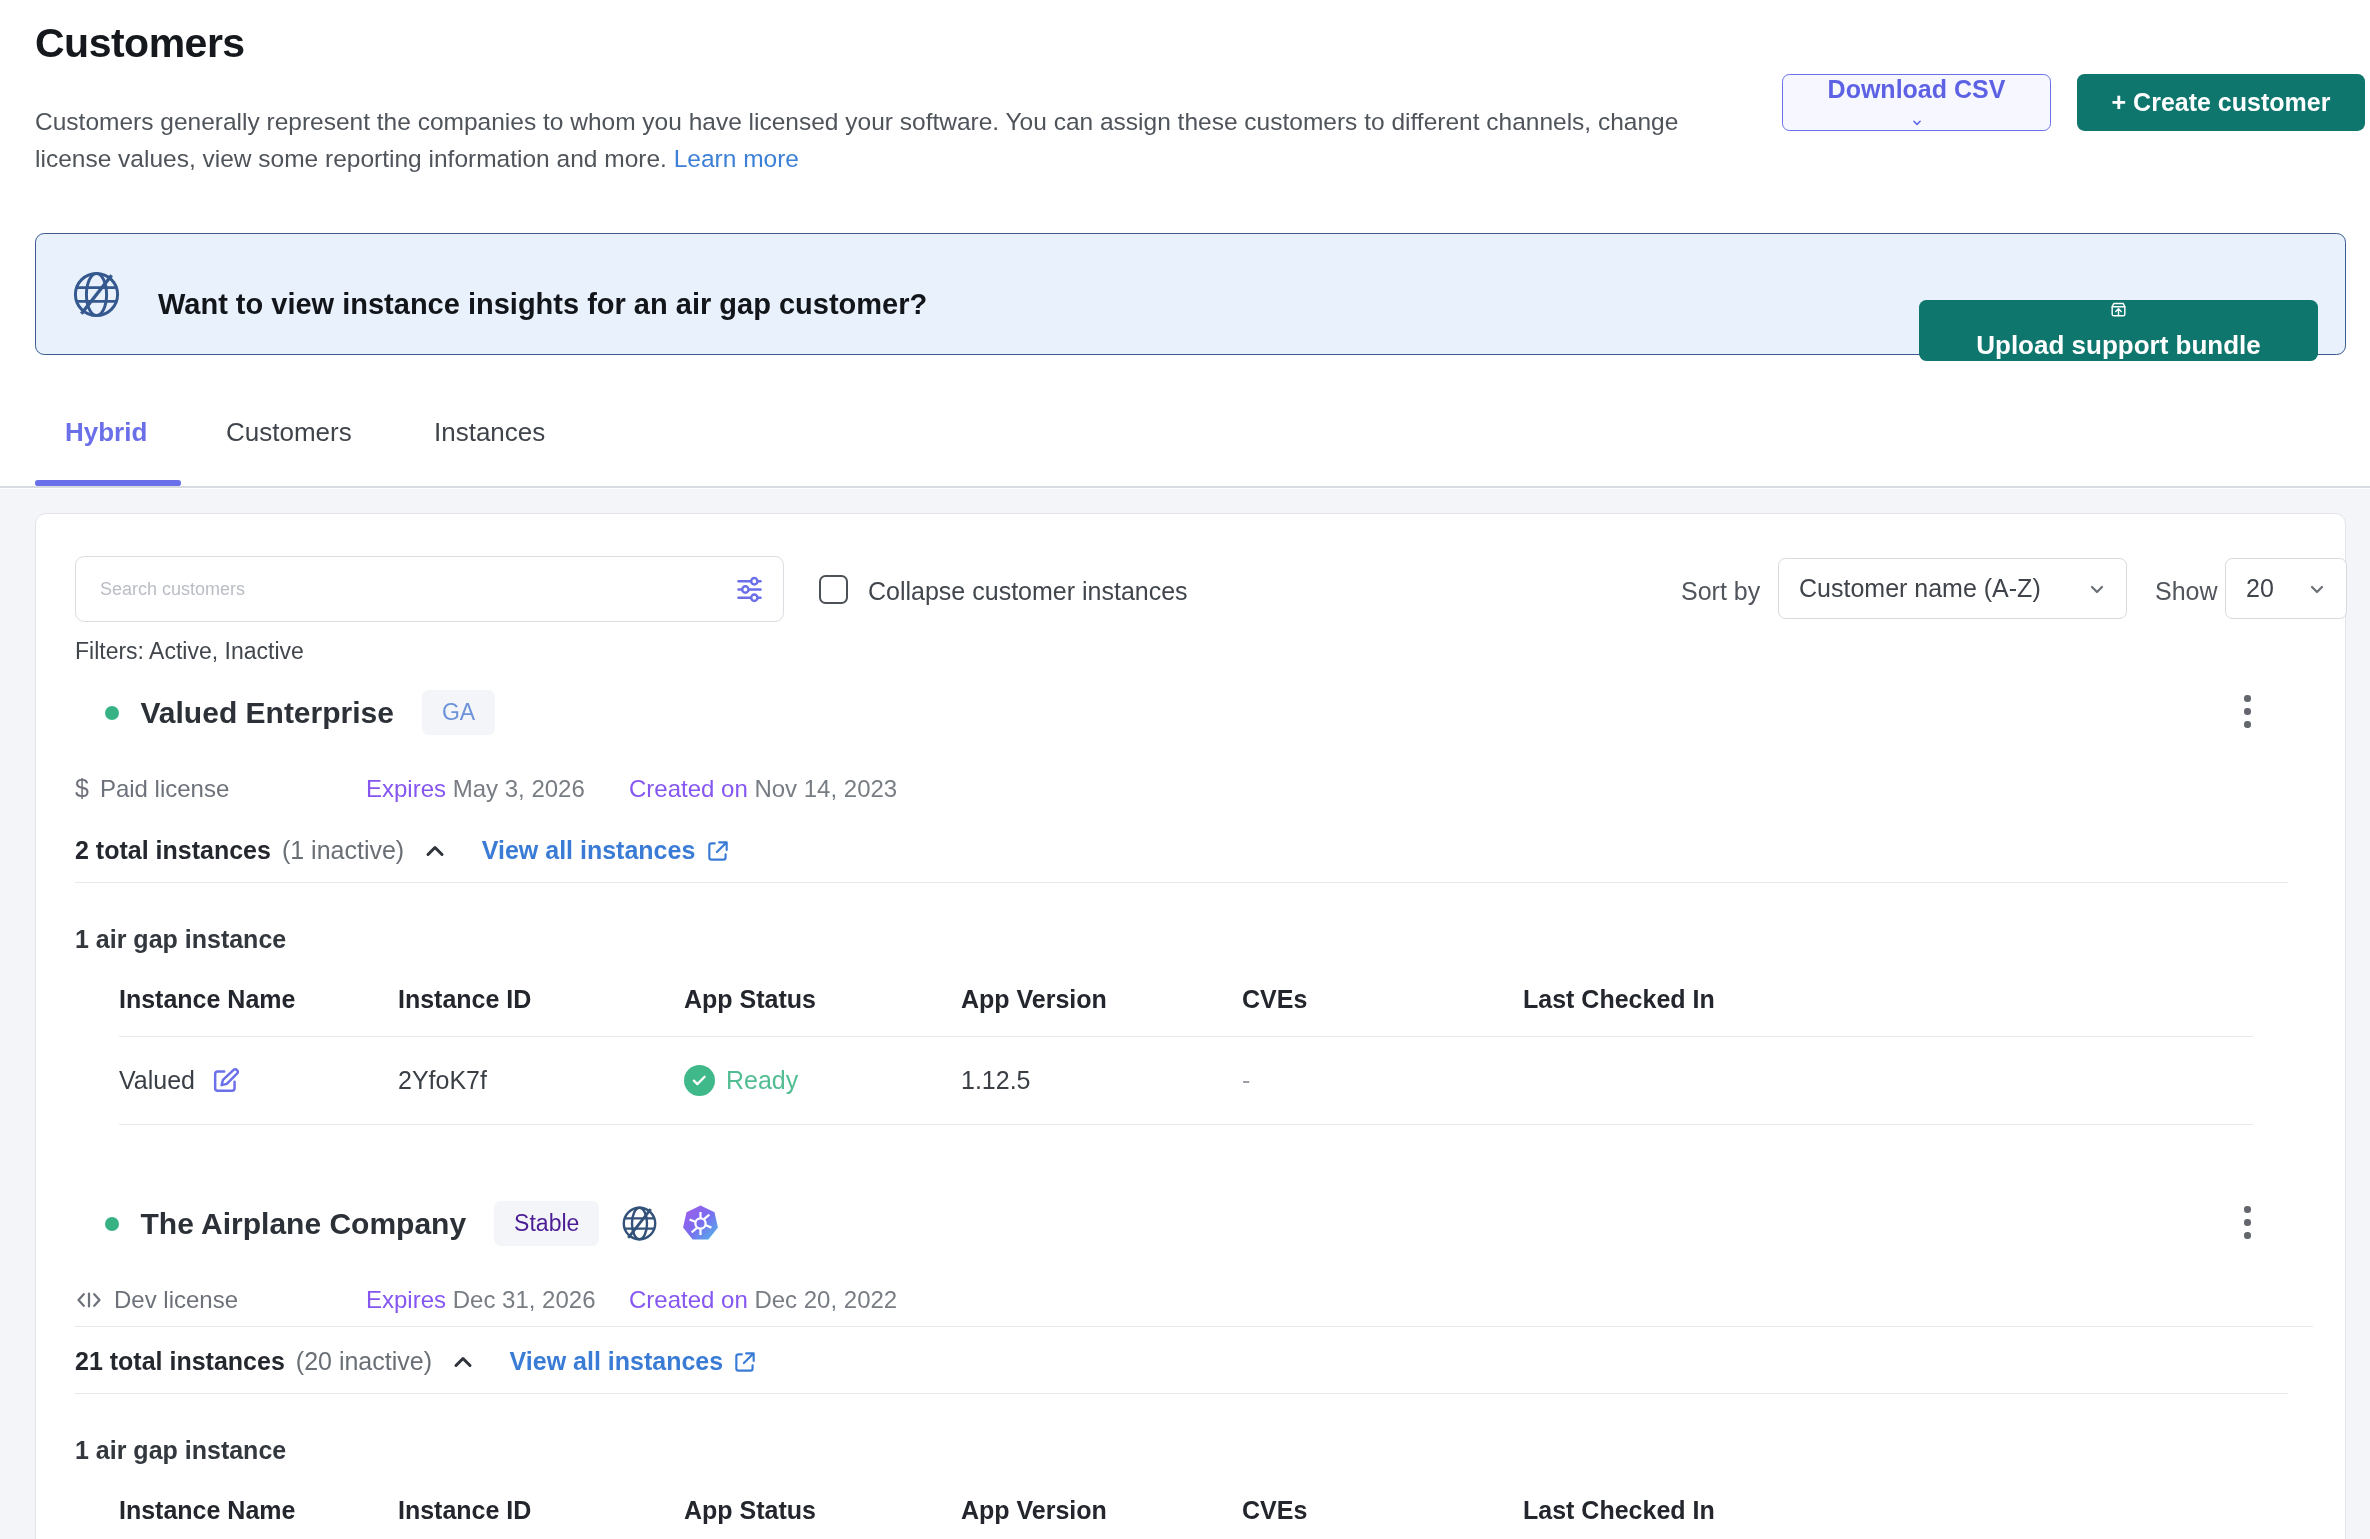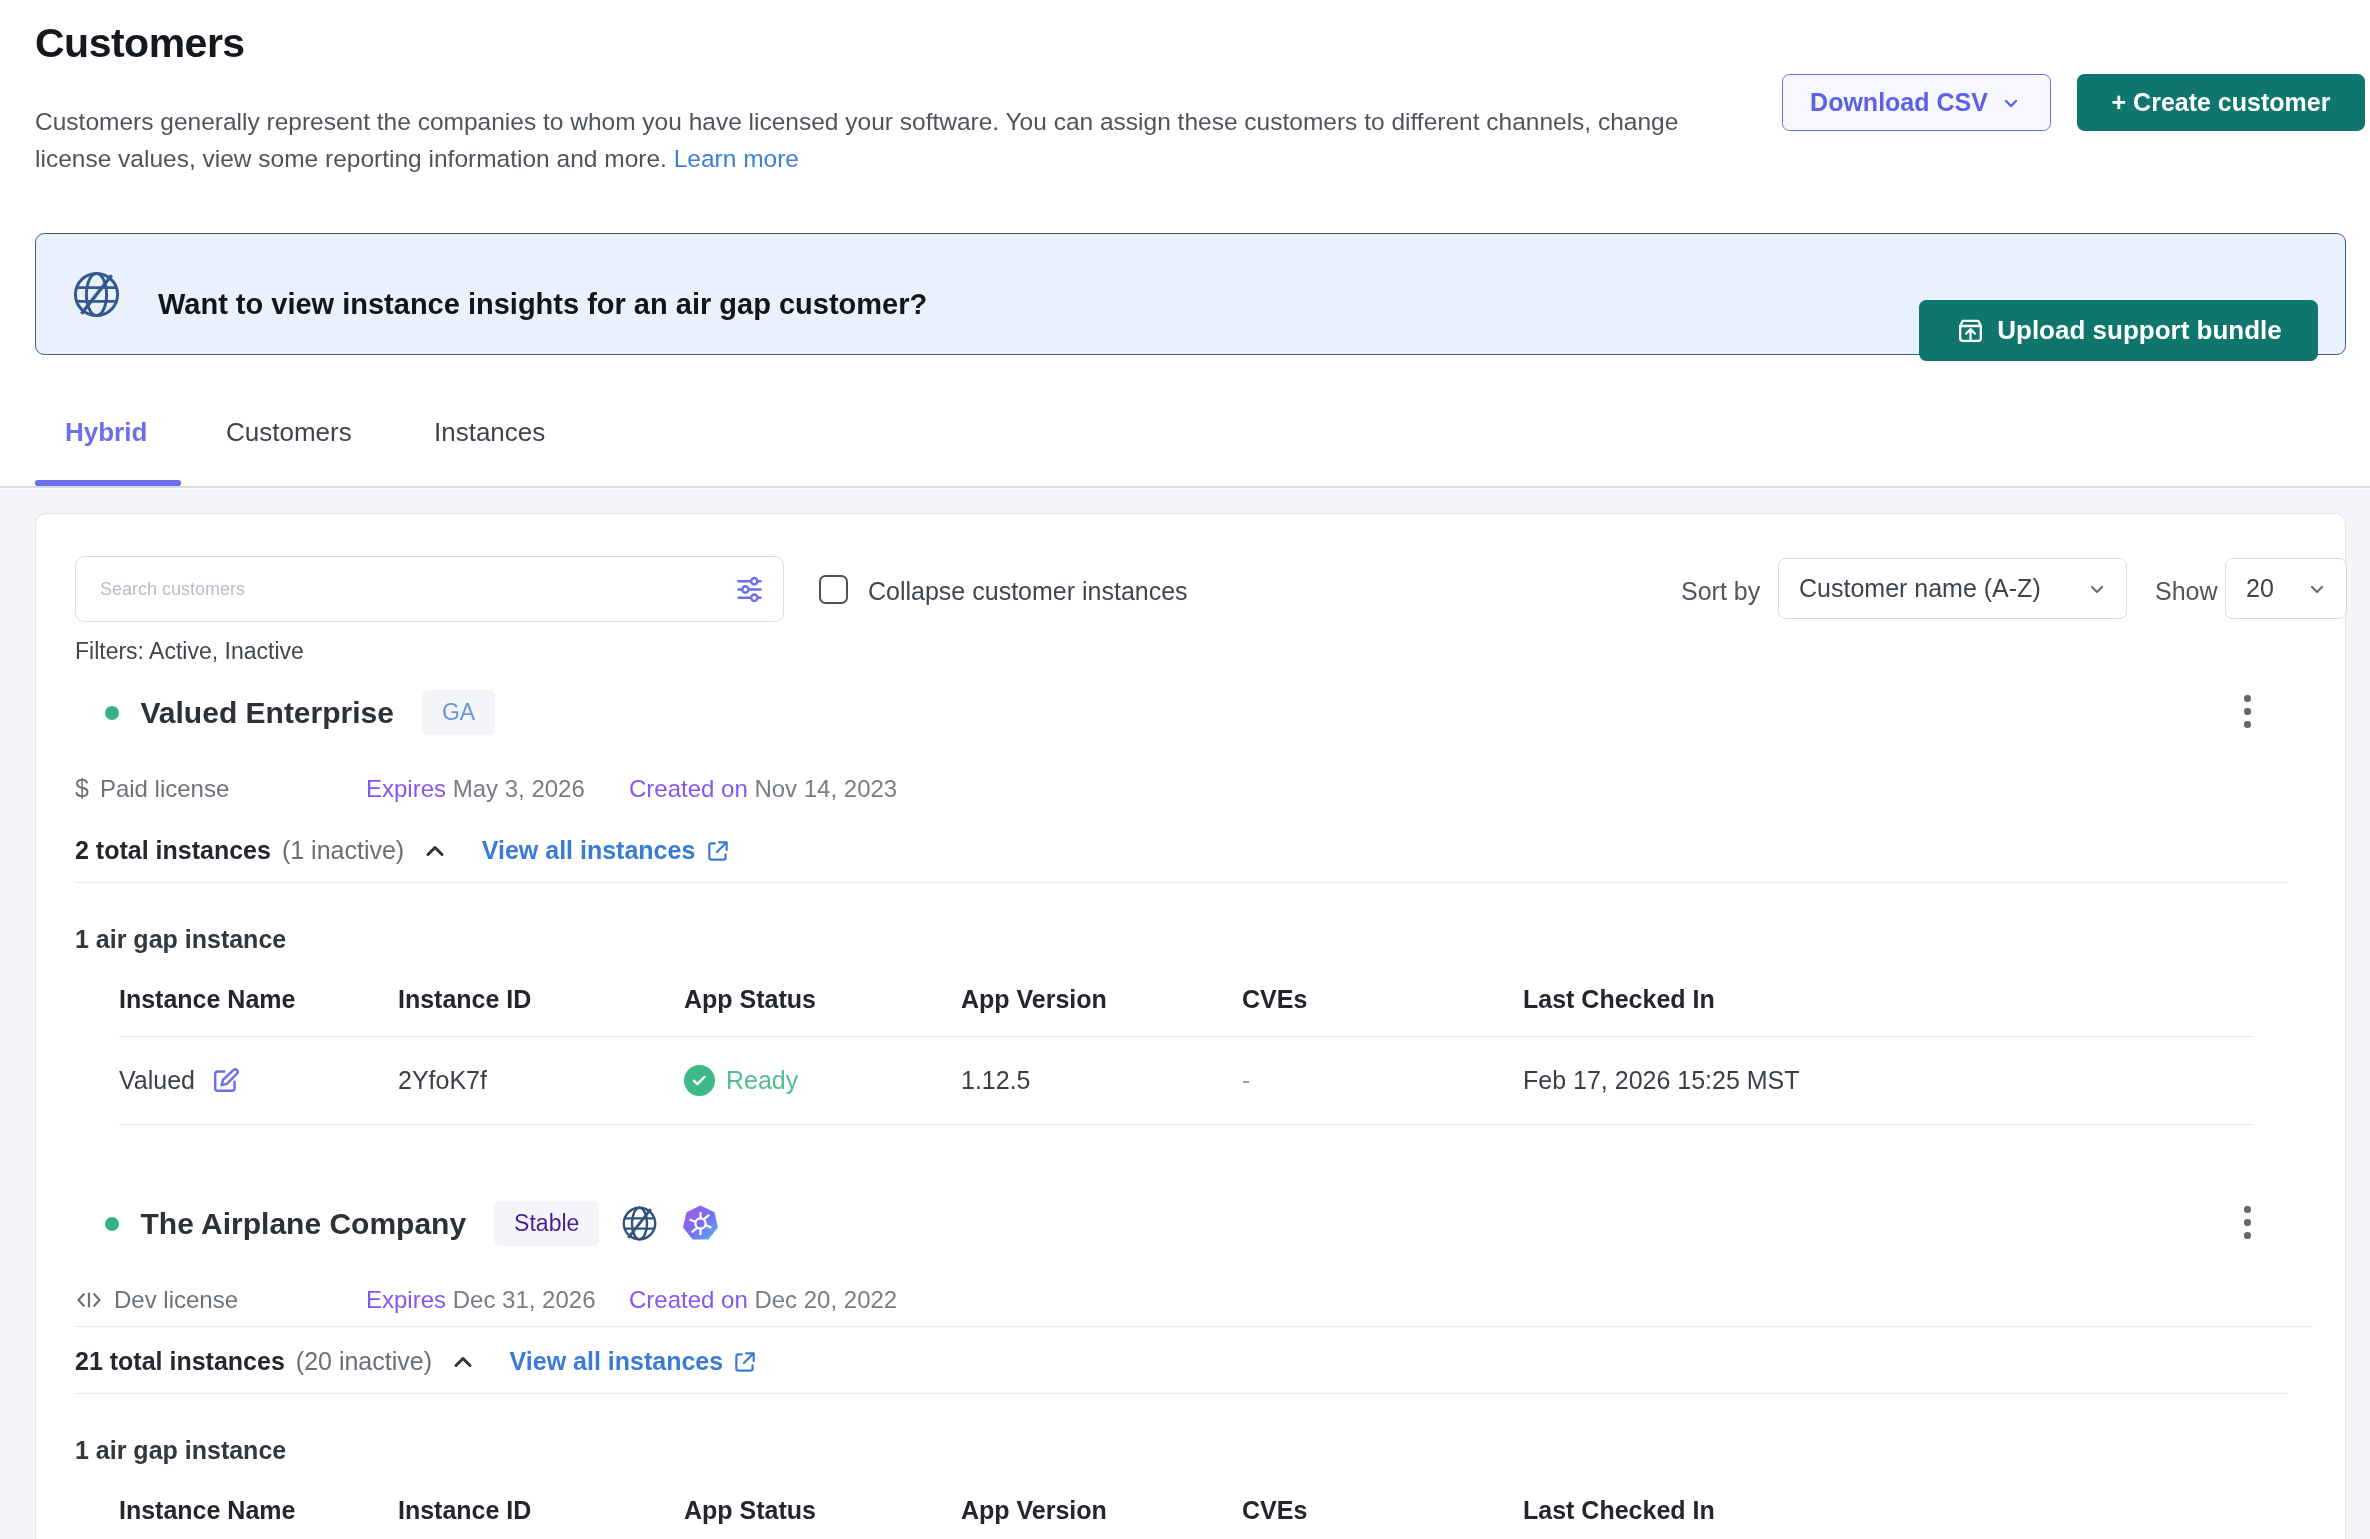--- a/index.html
+++ b/index.html
@@ -6,21 +6,21 @@
   html,body { width:2370px; height:1539px; overflow:hidden; background:#ffffff;
     font-family:"Liberation Sans", sans-serif; color:#2d3238; }
   .abs { position:absolute; }
 
   
   .page-title { left:35px; top:20px; font-size:41px; font-weight:700; color:#15181c; letter-spacing:-0.5px; }
   .page-desc { left:35px; top:103px; width:1661px; font-size:24.5px; line-height:37px; color:#4f545b; }
   .link { color:#3b7fd6; cursor:pointer; }
 
   .btn { display:flex; align-items:center; justify-content:center; gap:11px;
-    border-radius:7.4px; font-weight:700; font-size:25px; cursor:pointer; }
+    border-radius:7.4px; font-weight:700; font-size:25px; cursor:pointer;flex-direction:column; }
   .btn-outline { left:1782px; top:74px; width:269px; height:57px; background:#f7f8ff;
     border:1.8px solid #6b6fe8; color:#5d62e4; }
   .btn-primary { background:#0f766e; color:#ffffff; border:none; }
   .btn-create { left:2077px; top:74px; width:288px; height:57px; }
 
   
   .banner { left:35px; top:233px; width:2311px; height:122px; background:#e9f1fc;
     border:1.8px solid #3c5c90; border-radius:9.2px; }
   .banner-icon { position:absolute; left:33px; top:33px; width:55px; height:55px; }
   .banner-title { position:absolute; left:122px; top:42px; font-size:29px; font-weight:700; color:#121519;margin-top:12px; }
@@ -247,21 +247,20 @@
         <div class="status-cell">
           <span class="check-circle">
             <svg width="18.5" height="18.5" viewBox="0 0 24 24" fill="none" stroke="#ffffff" stroke-width="3" stroke-linecap="round" stroke-linejoin="round">
                 <path d="M5 12.5l4.5 4.5L19 7.5"></path>
               </svg>
           </span>
           <span class="status-txt">Ready</span>
         </div>
         <div>1.12.5</div>
         <div class="cell-dim">-</div>
-        <div>Feb 17, 2026 15:25 MST</div>
       </div>
     </div>
     <hr class="cust-divider">
   </div>
 
   <div class="customer cust-2">
     <div class="name-row">
       <span class="dot"></span>
       <span class="cust-name">The Airplane Company</span>
       <span class="chan-badge badge-stable">Stable</span>

